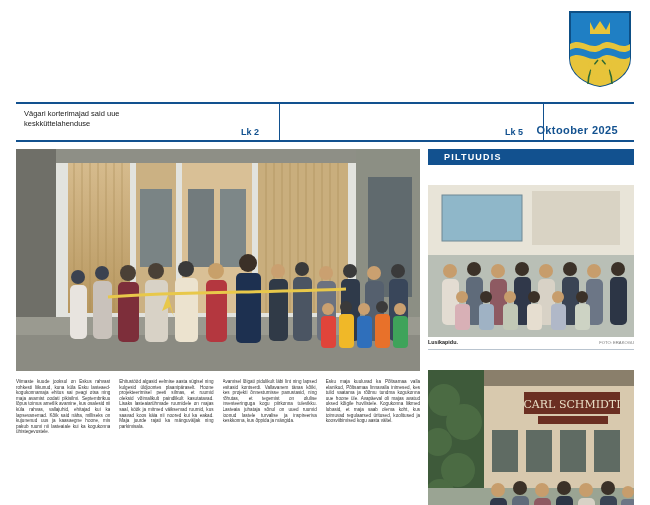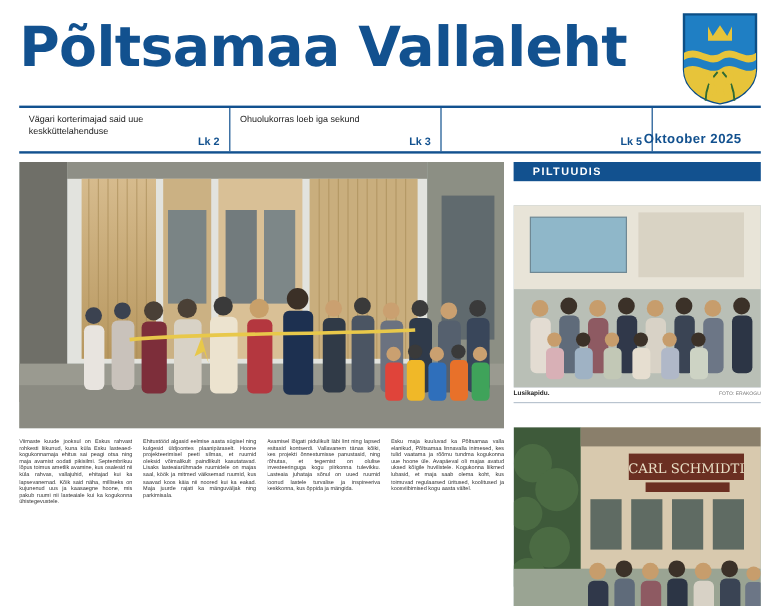--- a/index.html
+++ b/index.html
@@ -46,41 +46,41 @@
   }
   .crest svg { display: block; }
 
   
   .teaser-bar {
     display: flex;
     align-items: stretch;
     border-top: 2px solid #12518f;
     border-bottom: 2px solid #12518f;
     height: 40px;
-    margin-top: 2px;
+    margin-top: 16px;
     position: relative;
     padding-right: 90px;
   }
   .teaser {
     flex: 1 1 0;
     position: relative;
     padding: 5px 8px 3px 8px;
     border-right: 1px solid #12518f;
     min-width: 0;
   }
   .teaser:last-of-type { border-right: 1px solid #12518f; }
   .teaser-text {
     font-size: 7.5px;
     line-height: 9.5px;
     color: #222;
     max-width: 128px;
   }
   .teaser-page {
     position: absolute;
-    right: 8px;
+    right: 20px;
     bottom: 3px;
     font-size: 9px;
     font-weight: bold;
     color: #12518f;
   }
   .issue-date {
     position: absolute;
     right: 16px;
     bottom: 4px;
     font-size: 11px;
@@ -179,21 +179,20 @@
     background: #b9c4cf;
     margin-top: 4px;
   }
 </style>
 </head>
 <body>
 
 <div class="page">
 
   <div class="masthead">
-    <div class="masthead-title">Põltsamaa Vallaleht</div>
 
     <div class="crest">
       <svg viewBox="0 0 64 78" width="64" height="78" xmlns="http://www.w3.org/2000/svg">
         <path d="M2,2 H62 V48 C62,64 46,74 32,76 C18,74 2,64 2,48 Z" fill="#1f7fc4" stroke="#0d4f86" stroke-width="2"></path>
         <path d="M2,34 C14,27 22,41 33,34 C44,27 52,41 62,34 L62,48 C62,64 46,74 32,76 C18,74 2,64 2,48 Z" fill="#e7c43a"></path>
         <path d="M2,40 C14,33 22,47 33,40 C44,33 52,47 62,40 L62,47 C52,54 44,40 33,47 C22,54 14,40 2,47 Z" fill="#1f7fc4"></path>
         <g fill="#e7c43a">
           <path d="M22,12 l4,8 l6,-9 l6,9 l4,-8 l0,12 l-20,0 Z"></path>
         </g>
         <g stroke="#2e6b33" stroke-width="1.6" fill="none">
@@ -207,24 +206,20 @@
           <ellipse cx="38" cy="64" rx="3" ry="5" transform="rotate(20 38 64)"></ellipse>
         </g>
       </svg>
     </div>
   </div>
 
   <div class="teaser-bar">
     <div class="teaser">
       <div class="teaser-text">Vägari korterimajad said uue keskküttelahenduse</div>
       <div class="teaser-page">Lk 2</div>
-    </div>
-    <div class="teaser">
-      <div class="teaser-text">Ohuolukorras loeb iga sekund</div>
-      <div class="teaser-page">Lk 3</div>
     </div>
     <div class="teaser">
       <div class="teaser-page">Lk 5</div>
     </div>
     <div class="issue-date">Oktoober  2025</div>
   </div>
 
   <div class="content">
 
     <div class="col-left">

